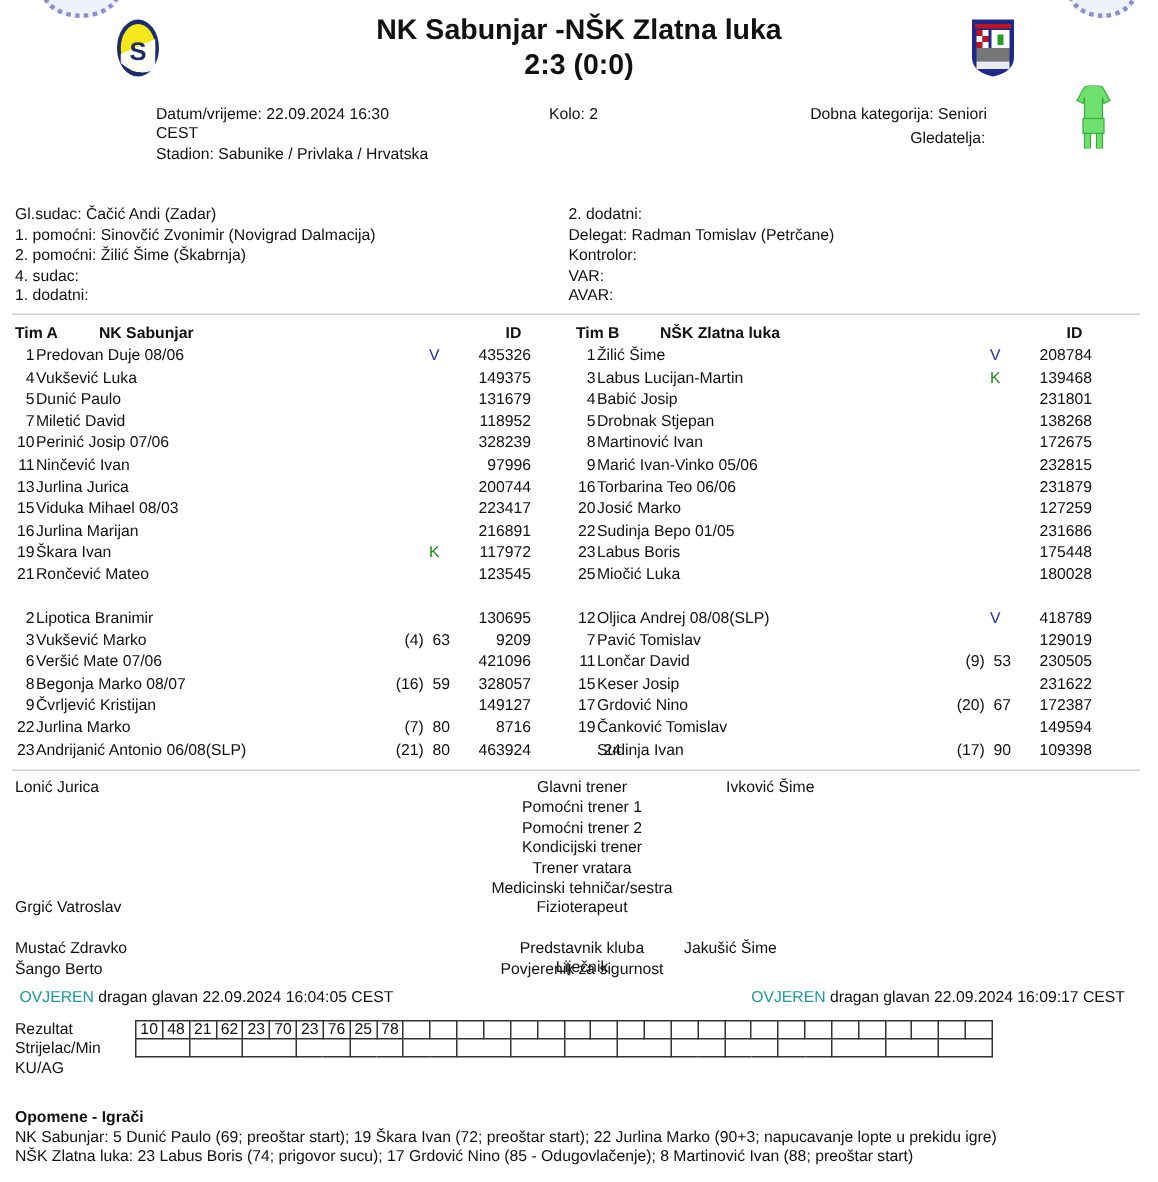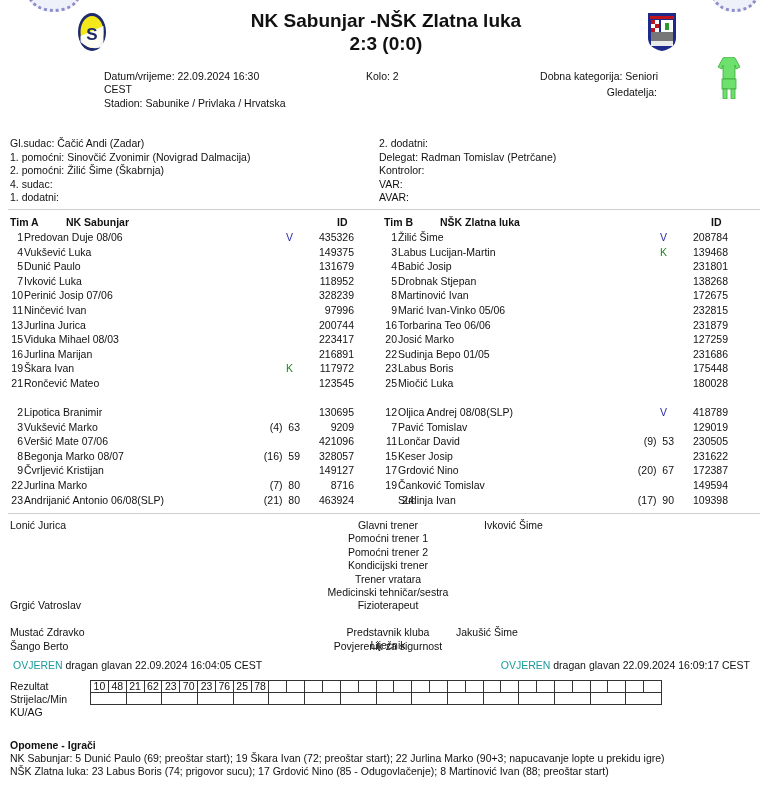--- a/index.html
+++ b/index.html
@@ -109,21 +109,21 @@
     </div>
     <div class="row" style="left:-7px; top:259.2px; width:360px;">
       <span class="abs tr" style="left:0; width:30px;">5</span>
       <span class="abs" style="left:31px;">Dunić Paulo</span>
       <span class="abs" style="left:293px;"></span>
       <span class="abs tr" style="left:240px; width:67px; white-space:pre;"></span>
       <span class="abs tr" style="left:310px; width:51px;">131679</span>
     </div>
     <div class="row" style="left:-7px; top:273.8px; width:360px;">
       <span class="abs tr" style="left:0; width:30px;">7</span>
-      <span class="abs" style="left:31px;">Ivković Luka</span>
+      <span class="abs" style="left:31px;">Miletić David</span>
       <span class="abs" style="left:293px;"></span>
       <span class="abs tr" style="left:240px; width:67px; white-space:pre;"></span>
       <span class="abs tr" style="left:310px; width:51px;">118952</span>
     </div>
     <div class="row" style="left:-7px; top:288.4px; width:360px;">
       <span class="abs tr" style="left:0; width:30px;">10</span>
       <span class="abs" style="left:31px;">Perinić Josip 07/06</span>
       <span class="abs" style="left:293px;"></span>
       <span class="abs tr" style="left:240px; width:67px; white-space:pre;"></span>
       <span class="abs tr" style="left:310px; width:51px;">328239</span>

